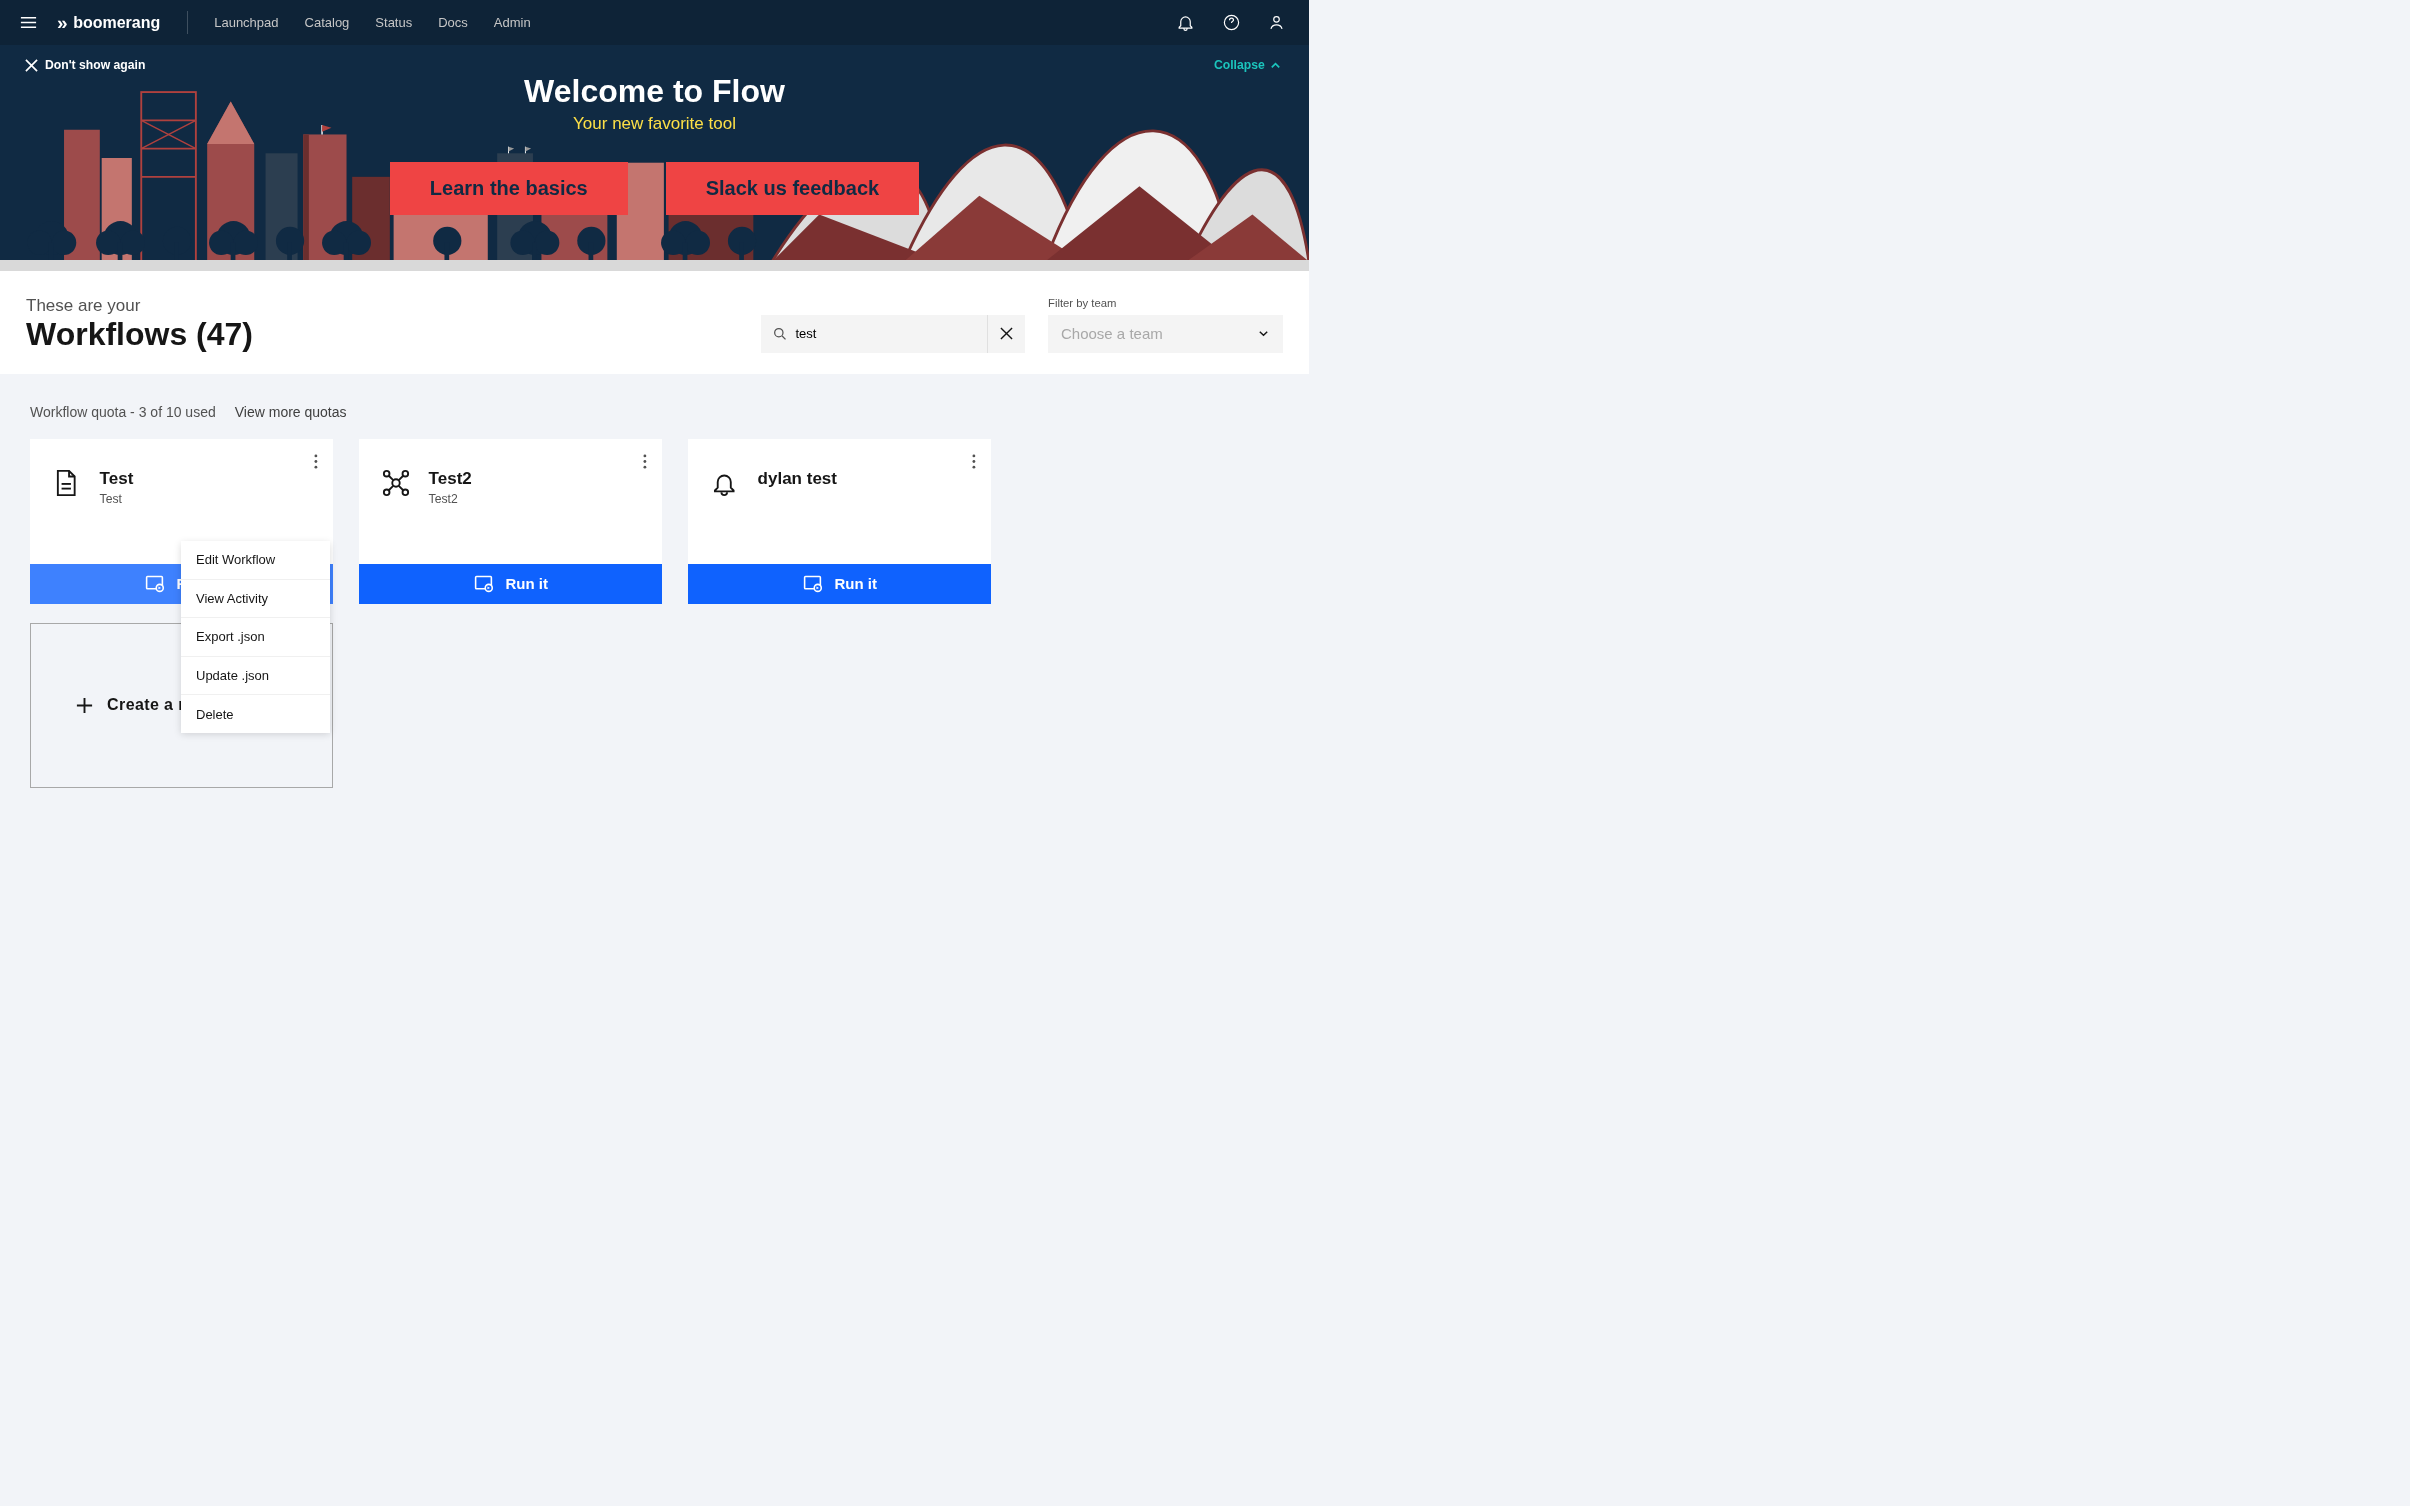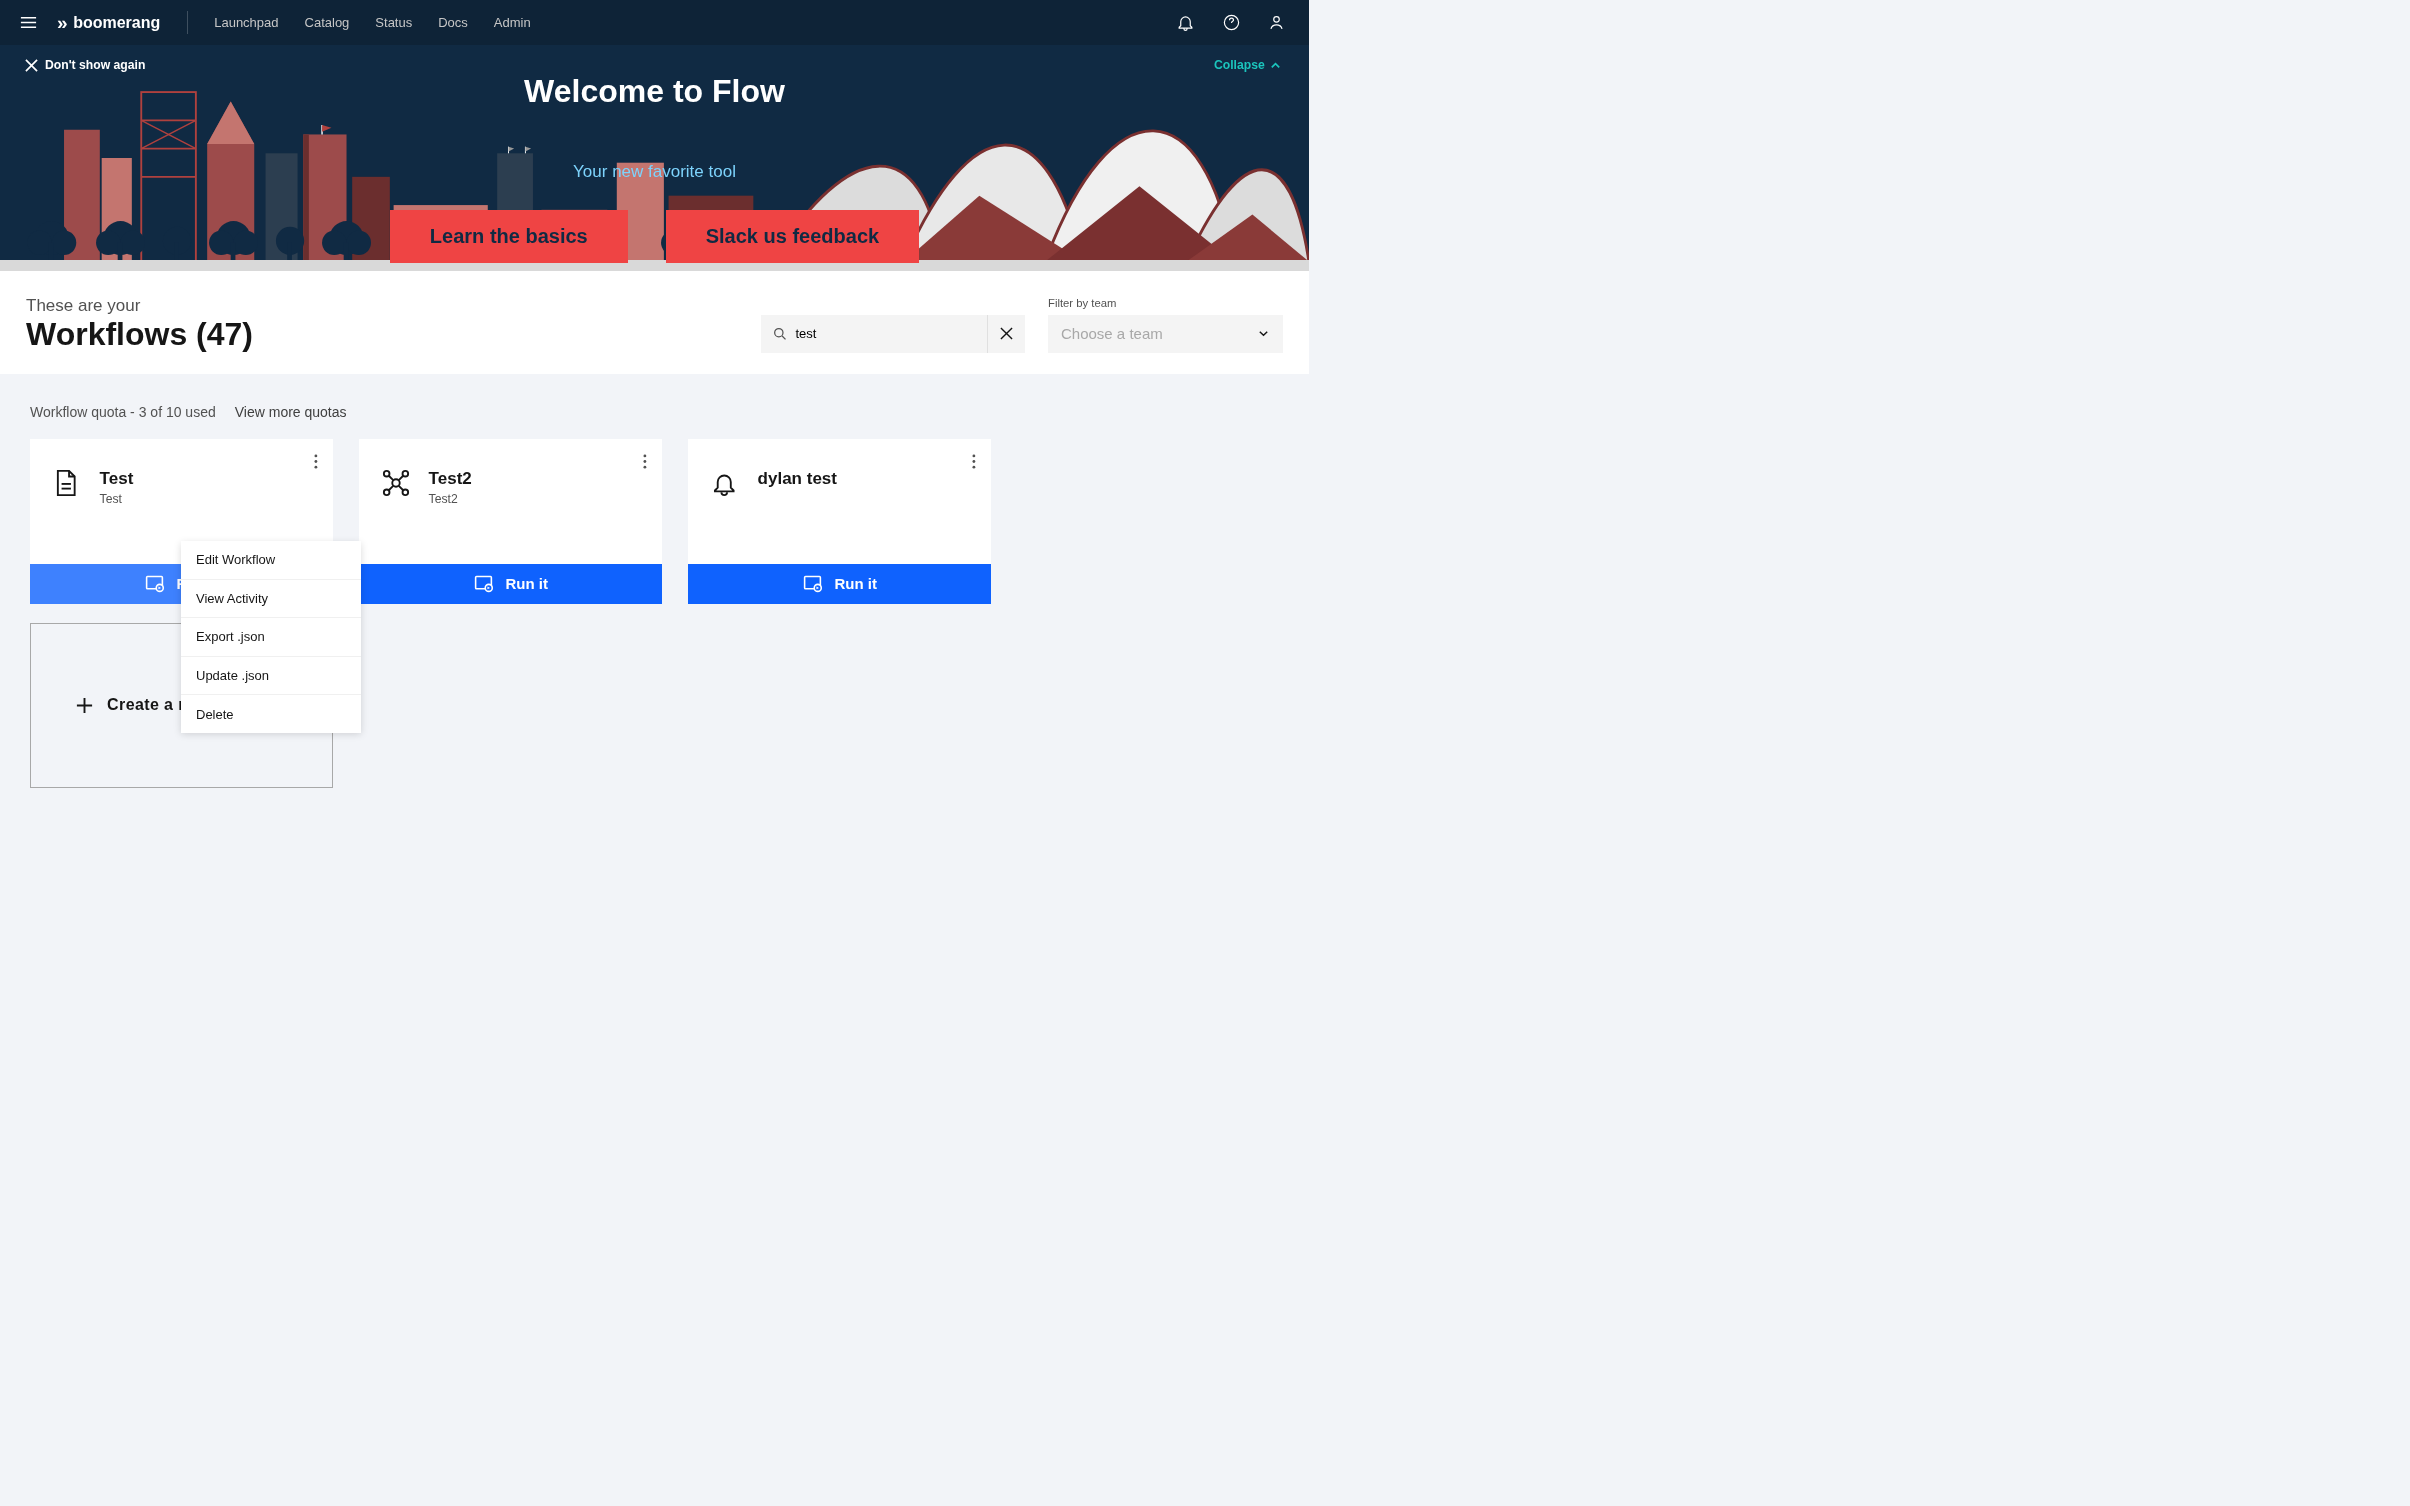--- a/index.html
+++ b/index.html
@@ -54,21 +54,21 @@
     left: 0; right: 0;
     top: 28px;
     display: flex;
     flex-direction: column;
     align-items: center;
     color: #fff;
     z-index: 2;
     gap: 3.8px;
   }
   .hero-title { font-size: 32px; font-weight: 600; }
-  .hero-subtitle { font-size: 17px; color: #7dd3fc; margin-top: 48px; }
+  .hero-subtitle { font-size: 17px; color: #fde047; }
   .hero-btns { display: flex; gap: 38px; margin-top: 24.5px; }
   .hero-btn {
     background: #ef4444;
     color: #102a43;
     border: none;
     font-size: 20px;
     font-weight: 600;
     padding: 15px 40px;
     cursor: pointer;
   }
@@ -112,21 +112,21 @@
   .card-run.faded { opacity: 0.8; }
 
   .new-card { border: 0.9px solid #a8a8a8; width: 303px; height: 165px; display: flex; align-items: center; justify-content: center; padding: 0 28px; cursor: pointer; }
   .new-card-inner { display: flex; align-items: center; gap: 13px; font-size: 16px; font-weight: 600; letter-spacing: 0.4px; }
 
   
   .dropdown {
     position: absolute;
     top: 541px;
     left: 181px;
-    width: 180px;
+    width: 149px;
     background: #fff;
     box-shadow: 0 1.9px 7.5px rgba(0,0,0,0.15);
     z-index: 10;
   }
   .dropdown-item { padding: 11.3px 15px; font-size: 13px; cursor: pointer; border-top: 0.9px solid #f0f0f0; }
   .dropdown-item:first-child { border-top: none; }
 
   svg { display: block; }
 </style>
 </head>

